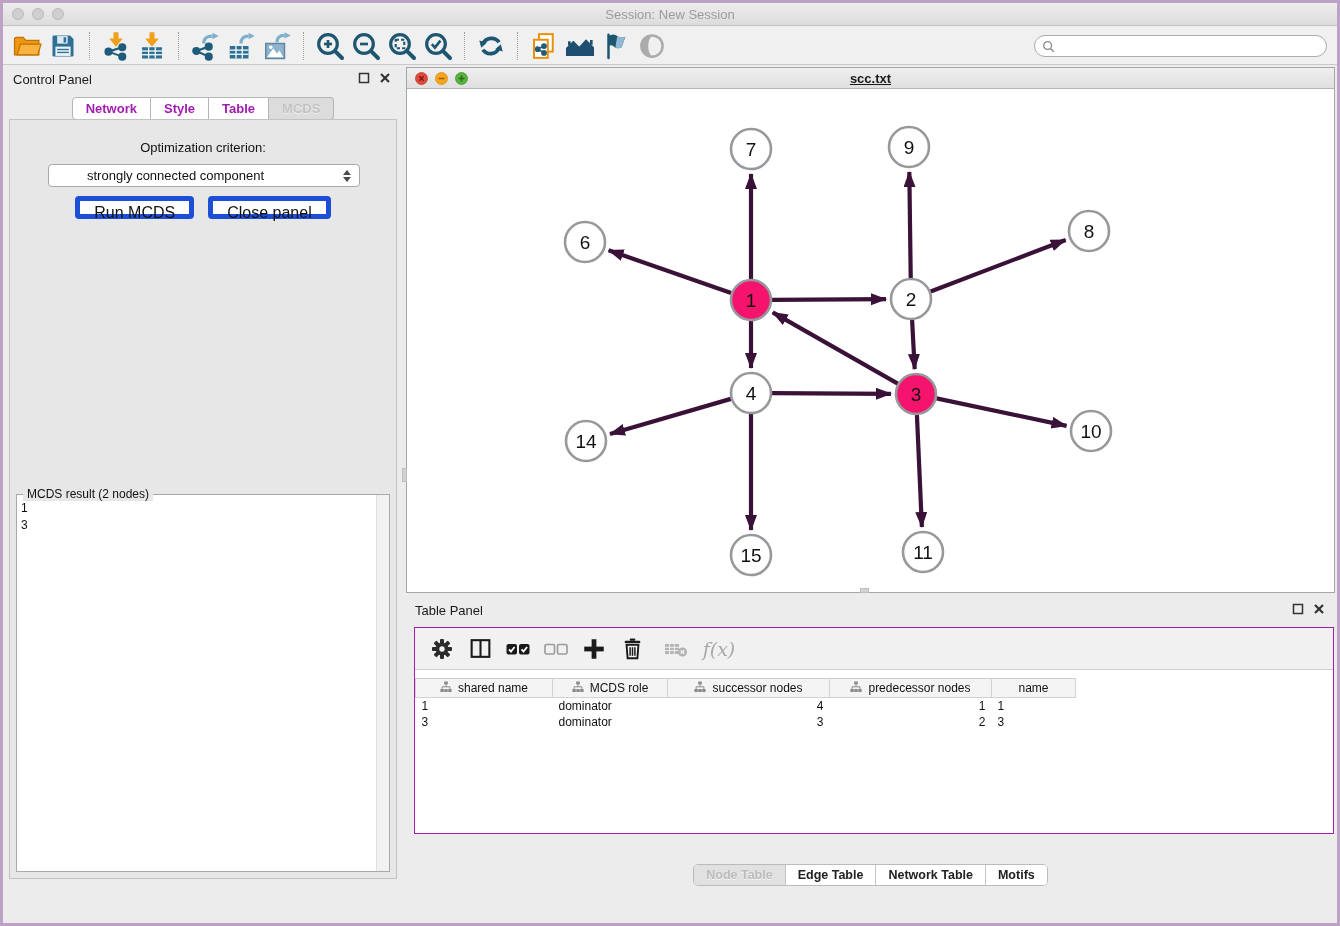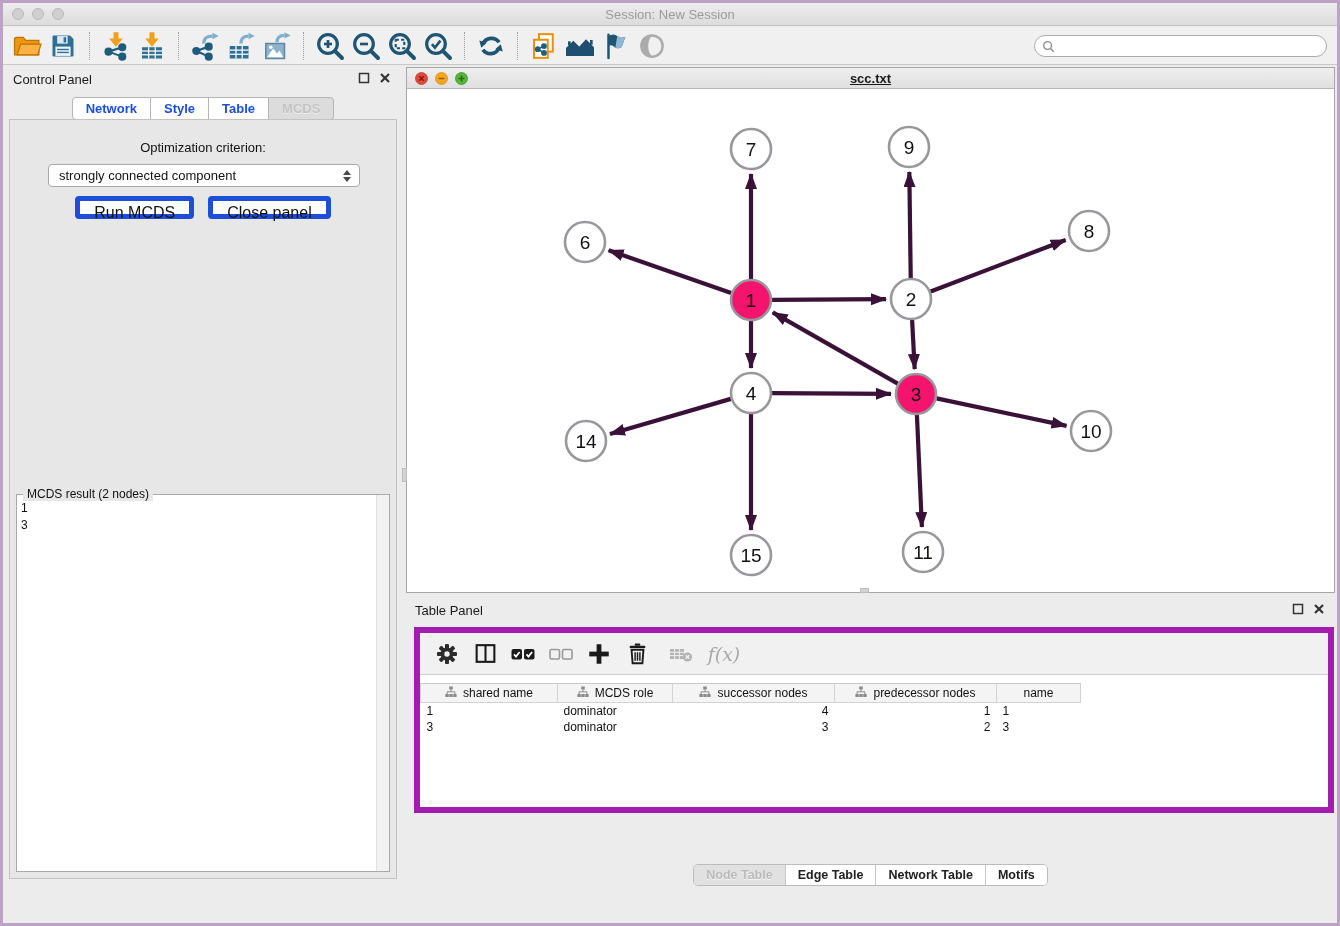--- a/index.html
+++ b/index.html
@@ -31,33 +31,33 @@
     display:flex; align-items:center; padding-left:7px; }
   .searchbox input { border:none; outline:none; flex:1; font-size:12px;
     background:transparent; margin-left:4px; font-family:inherit; }
 
   
   .cp-header { position:absolute; left:0; top:63px; width:400px; height:26px; }
   .panel-title { font-size:13px; color:#1A1A1A; position:absolute; left:10px; top:6px; }
   .panel-icons { position:absolute; right:12px; top:6px; display:flex; gap:9px; align-items:center; }
   .cp-tabs { position:absolute; left:0; top:94px; width:400px;
     display:flex; justify-content:center; }
-  .tab { font-size:13px; font-weight:700; color:#1d4ed8; background:#FFF;
+  .tab { font-size:13px; font-weight:700; color:#a21caf; background:#FFF;
     border:1px solid #B5B5B5; border-left:none; padding:3px 13px; }
   .tab:first-child { border-left:1px solid #B5B5B5; border-radius:4px 0 0 4px; }
   .tab:last-child { border-radius:0 4px 4px 0; }
   .tab.dim { background:#DCDCDC; color:#C3C3C3; text-shadow:0 1px 0 #EFEFEF; }
   .cp-body { position:absolute; left:6px; top:116px; width:388px; height:760px;
     background:#E7E7E7; border:1px solid #C2C2C2; }
   .opt-label { position:absolute; left:0; top:20px; width:100%;
     text-align:center; font-size:13px; color:#111; }
   .select { position:absolute; left:38px; top:44px; width:312px; height:23px;
     background:#FFF; border:1px solid #A9A9A9; border-radius:4px;
     display:flex; align-items:center; padding:0 8px 0 10px; font-size:13px; color:#111; }
-  .select .sel-text { flex:1; }
+  .select .sel-text { flex:1;margin-left:28px; }
   .stepper { display:flex; flex-direction:column; gap:2px; align-items:center; }
   .stepper .up { width:0;height:0;border-left:4px solid transparent;
     border-right:4px solid transparent; border-bottom:5px solid #4A4A4A; }
   .stepper .down { width:0;height:0;border-left:4px solid transparent;
     border-right:4px solid transparent; border-top:5px solid #4A4A4A; }
   .btn-row { position:absolute; left:0; top:76px; width:100%;
     display:flex; justify-content:center; gap:14px; }
   .pushbtn { background:#FFF; border:5px solid #1d4ed8; border-radius:4px;
     font-size:16px; color:#111; padding:3px 14px; height:23px;
     font-family:inherit; }
@@ -76,22 +76,22 @@
   .netwin-titlebar { position:absolute; left:0; top:0; width:100%; height:21px;
     background:linear-gradient(#EFEFEF,#DFDFDF); border-bottom:1px solid #B4B4B4;
     display:flex; align-items:center; justify-content:center; }
   .netwin-title { font-size:13px; font-weight:700; color:#1A1A1A;text-decoration:underline; }
   .netlights { position:absolute; left:8px; top:4px; display:flex; gap:7px; }
   .canvas { position:absolute; left:0; top:21px; width:927px; height:503px; background:#FFF; }
   .mini-thumb { position:absolute; background:#D2D2D2; border:1px solid #BDBDBD; }
 
   
   .tp-header { position:absolute; left:403px; top:595px; width:929px; height:24px; }
-  .tp-inner { position:absolute; left:411px; top:624px; width:920px; height:186px;
-    background:#FFF; border:6px solid #a21caf; }
+  .tp-inner { position:absolute; left:411px; top:624px; width:920px; height:207px;
+    background:#FFF; border:1px solid #a21caf; }
   .tp-toolbar { position:absolute; left:0; top:0; width:100%; height:42px;
     background:#F1F1F1; border-bottom:1px solid #CFCFCF;
     display:flex; align-items:center; padding-left:10px; gap:4px; }
   .tp-tbtn { width:34px; height:34px; display:flex; align-items:center; justify-content:center; }
   .fx { font-family:"DejaVu Serif","Liberation Serif",serif; font-style:italic;
     font-size:19px; color:#A8A8A8; }
   table.datatable { position:absolute; left:0; top:50px; border-collapse:collapse;
     font-size:12px; color:#111; }
   table.datatable th { background:#F4F4F4; border:1px solid #D2D2D2; border-top:1px solid #C9C9C9;
     font-weight:400; font-size:12px; height:19px; padding:0 4px; }

